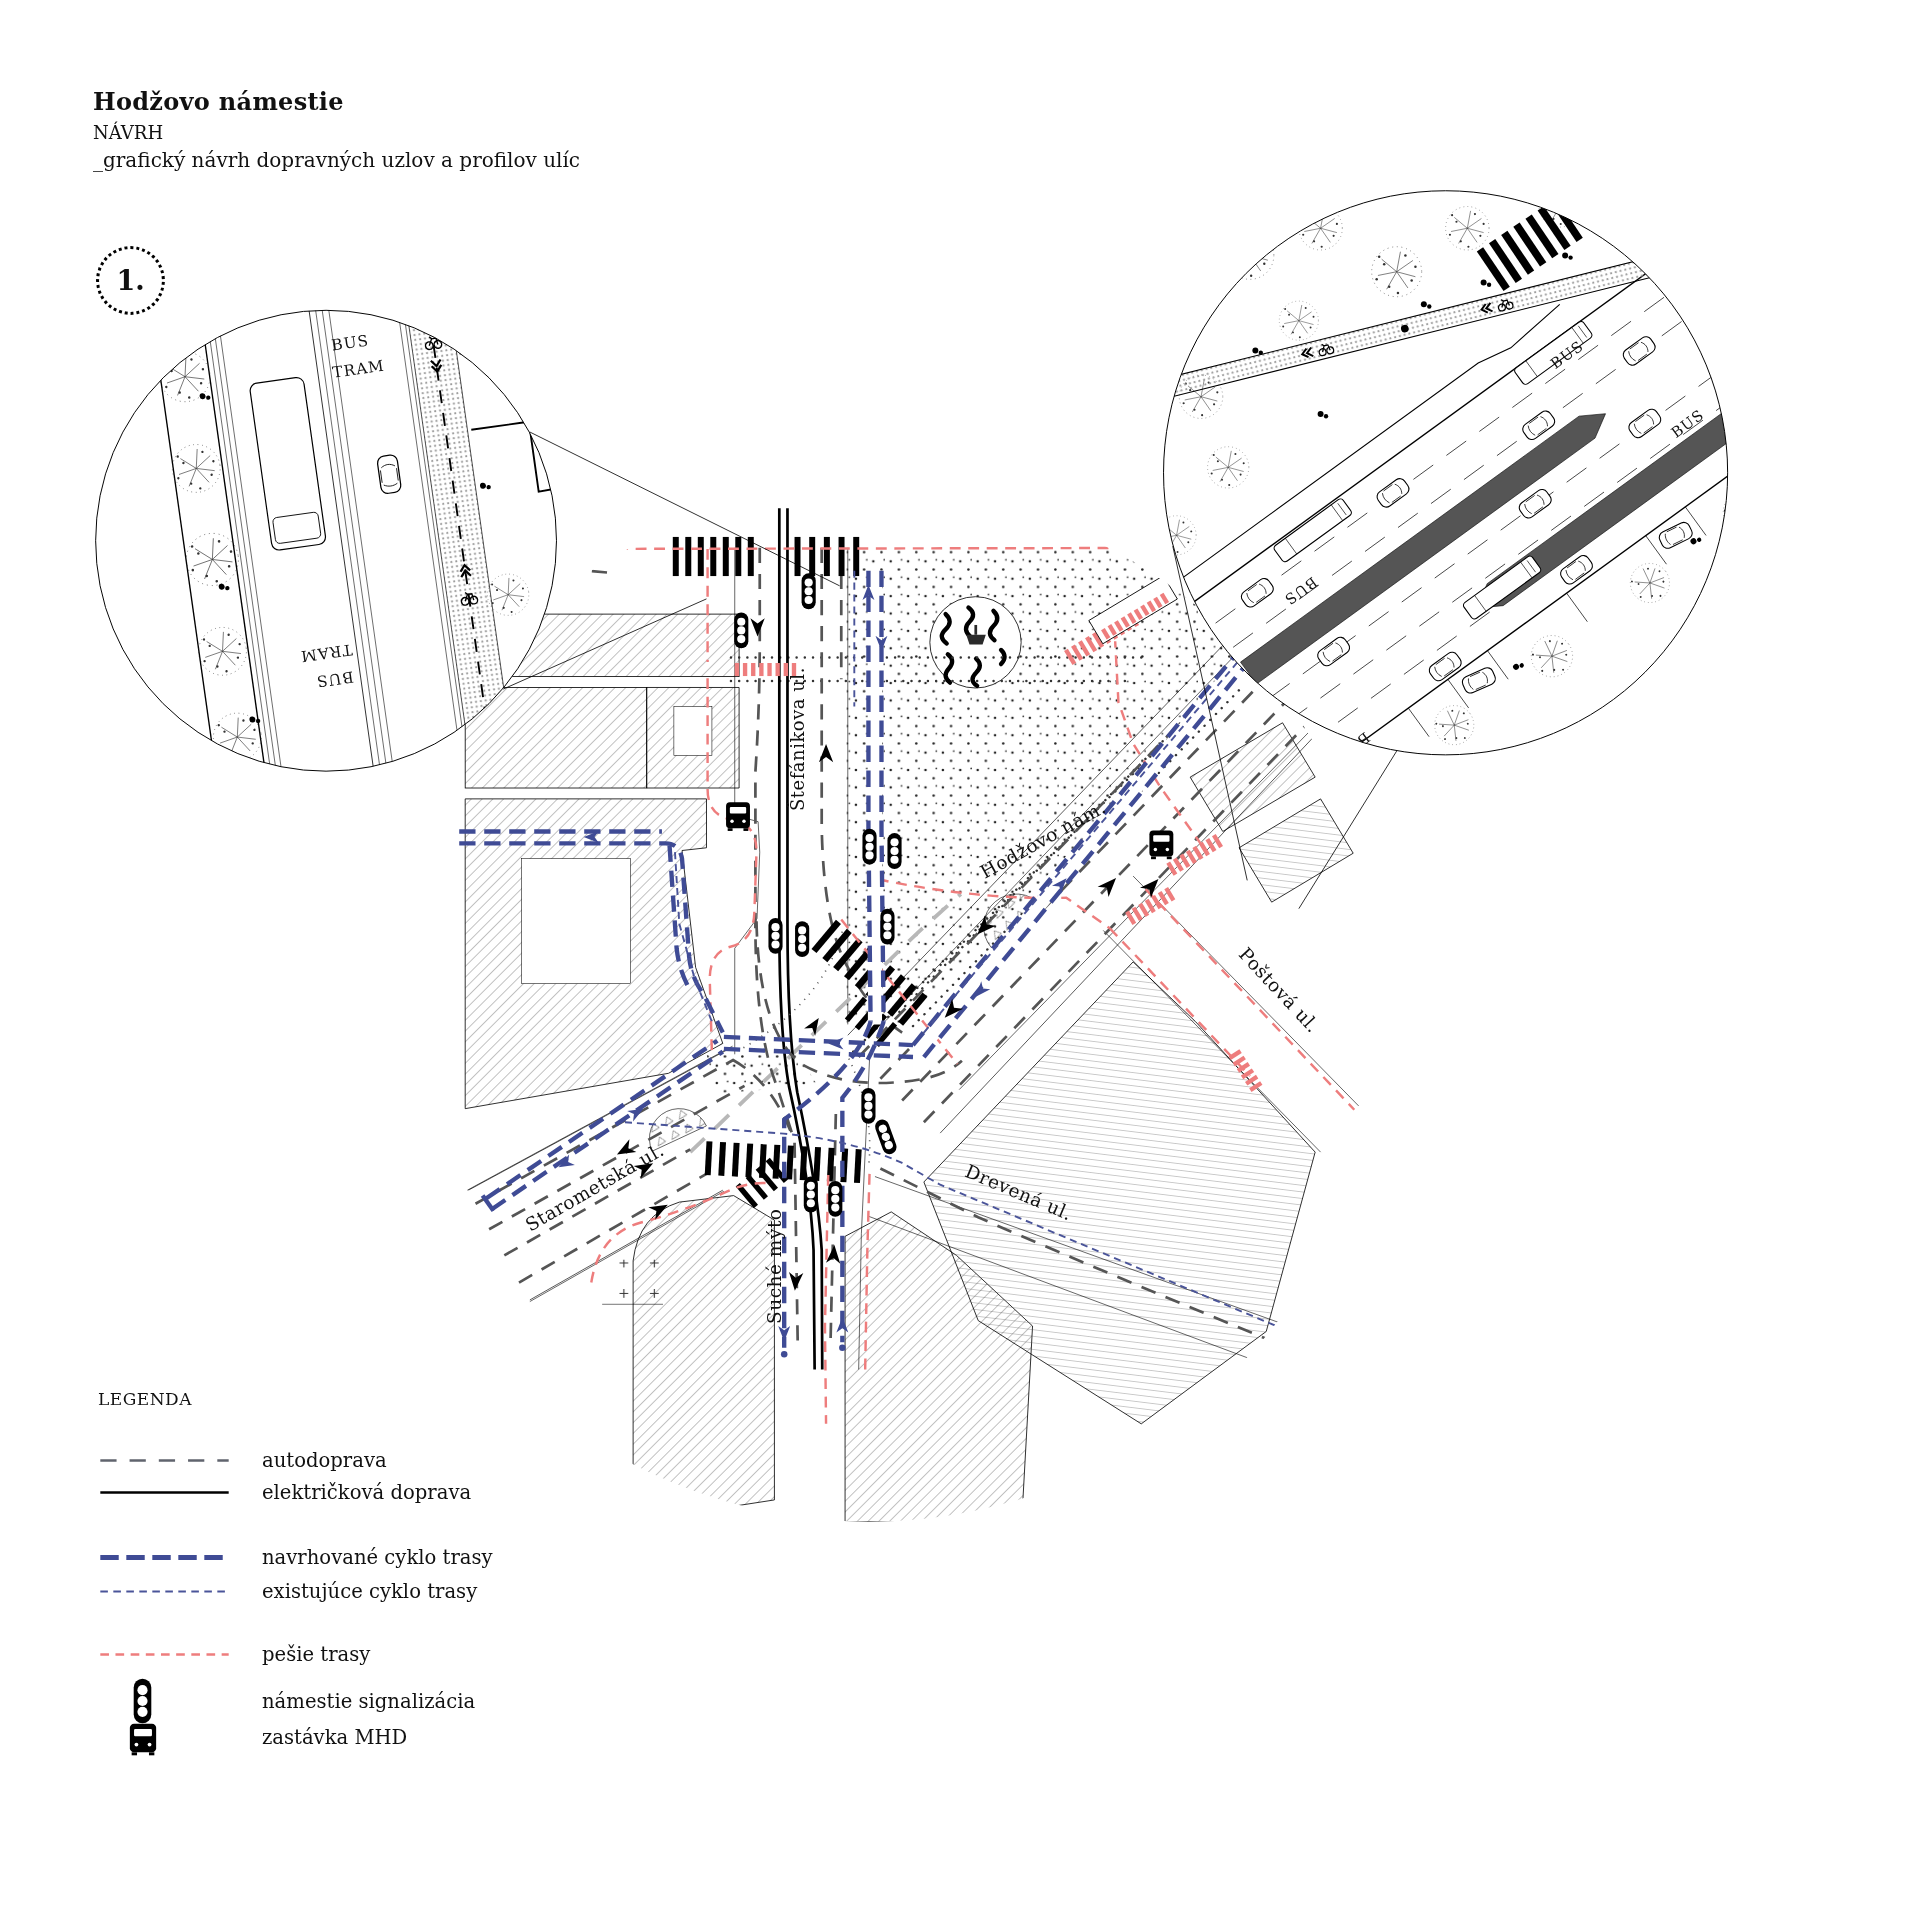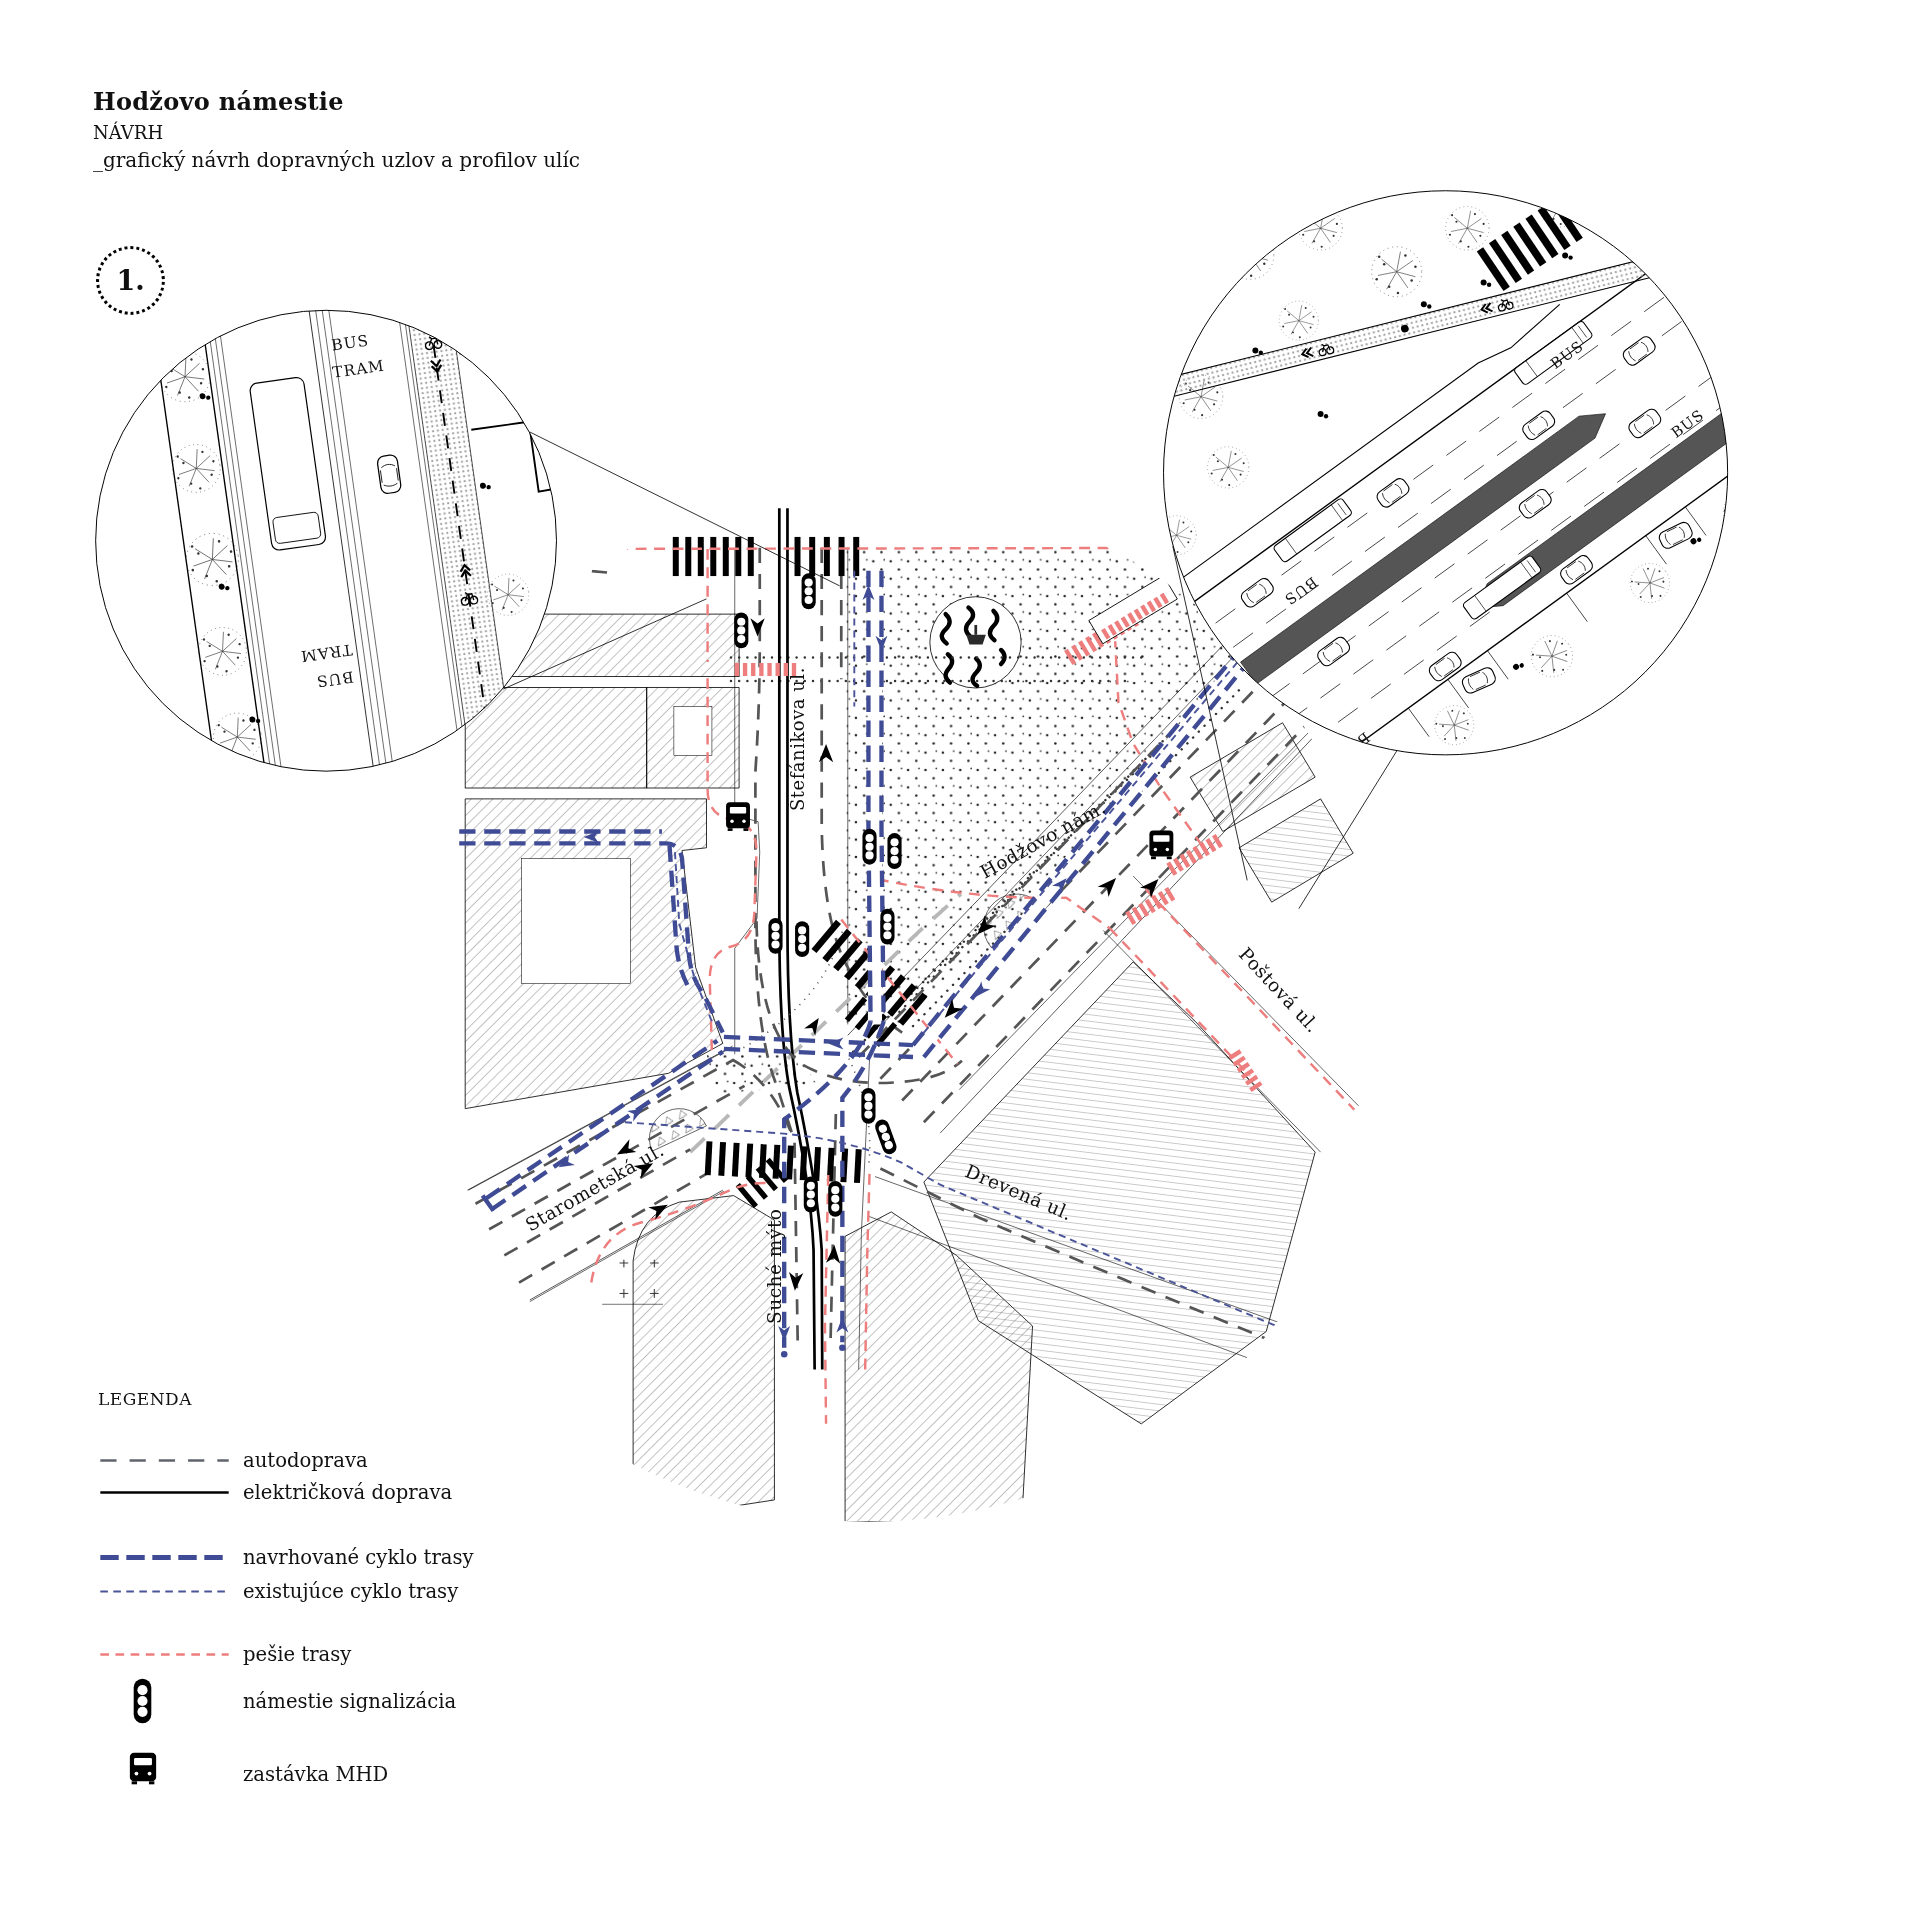--- a/index.html
+++ b/index.html
@@ -9,21 +9,21 @@
   .title-main{font-size:24px;font-weight:bold;letter-spacing:0.3px;}
   .title-sub{font-size:18px;margin-top:6px;}
   .title-desc{font-size:20px;margin-top:5.4px;}
   .badge{left:96px;top:246px;width:63px;height:63px;border:3.8px dotted #000;border-radius:50%;
          display:flex;align-items:center;justify-content:center;font-size:27px;font-weight:bold;}
   #plansvg{left:0;top:0;}
   .legend{left:98px;top:1389px;width:707px;}
   .leg-head{position:absolute;left:0;top:0;font-size:17px;letter-spacing:0.5px;}
   .leg-row{position:absolute;left:0;display:flex;align-items:center;height:38px;}
   .leg-sample{width:133px;display:flex;align-items:center;justify-content:flex-start;}
-  .leg-label{font-size:19.6px;margin-left:12px;white-space:nowrap;}
+  .leg-label{font-size:19.6px;margin-left:31px;white-space:nowrap;}
   text{font-family:"DejaVu Serif",serif;fill:#111;}
 </style>
 </head>
 <body>
 
 <svg id="plansvg" class="abs" width="1926" height="1926" viewBox="0 0 3544 3544">
 <defs>
   <clipPath id="clipL">
         <circle cx="600" cy="995" r="424"></circle>
       </clipPath>
@@ -646,21 +646,21 @@
 
   <div class="leg-row" style="top:285px;height:54px;">
     <span class="leg-sample" style="padding-left:28px;box-sizing:border-box;">
       <svg width="33" height="52" viewBox="-30 -48 60 96">
           <use href="#tl" transform="scale(1.25)"></use>
         </svg>
     </span>
     <span class="leg-label">námestie signalizácia</span>
   </div>
 
-  <div class="leg-row" style="top:348px;height:49px;align-items:flex-end;">
+  <div class="leg-row" style="top:324px;height:49px;">
     <span class="leg-sample" style="padding-left:28px;box-sizing:border-box;">
       <svg width="34" height="38" viewBox="-31 -35 62 70">
           <use href="#busicon" transform="scale(1.1)"></use>
         </svg>
     </span>
     <span class="leg-label">zastávka MHD</span>
   </div>
 </div>
 
 

